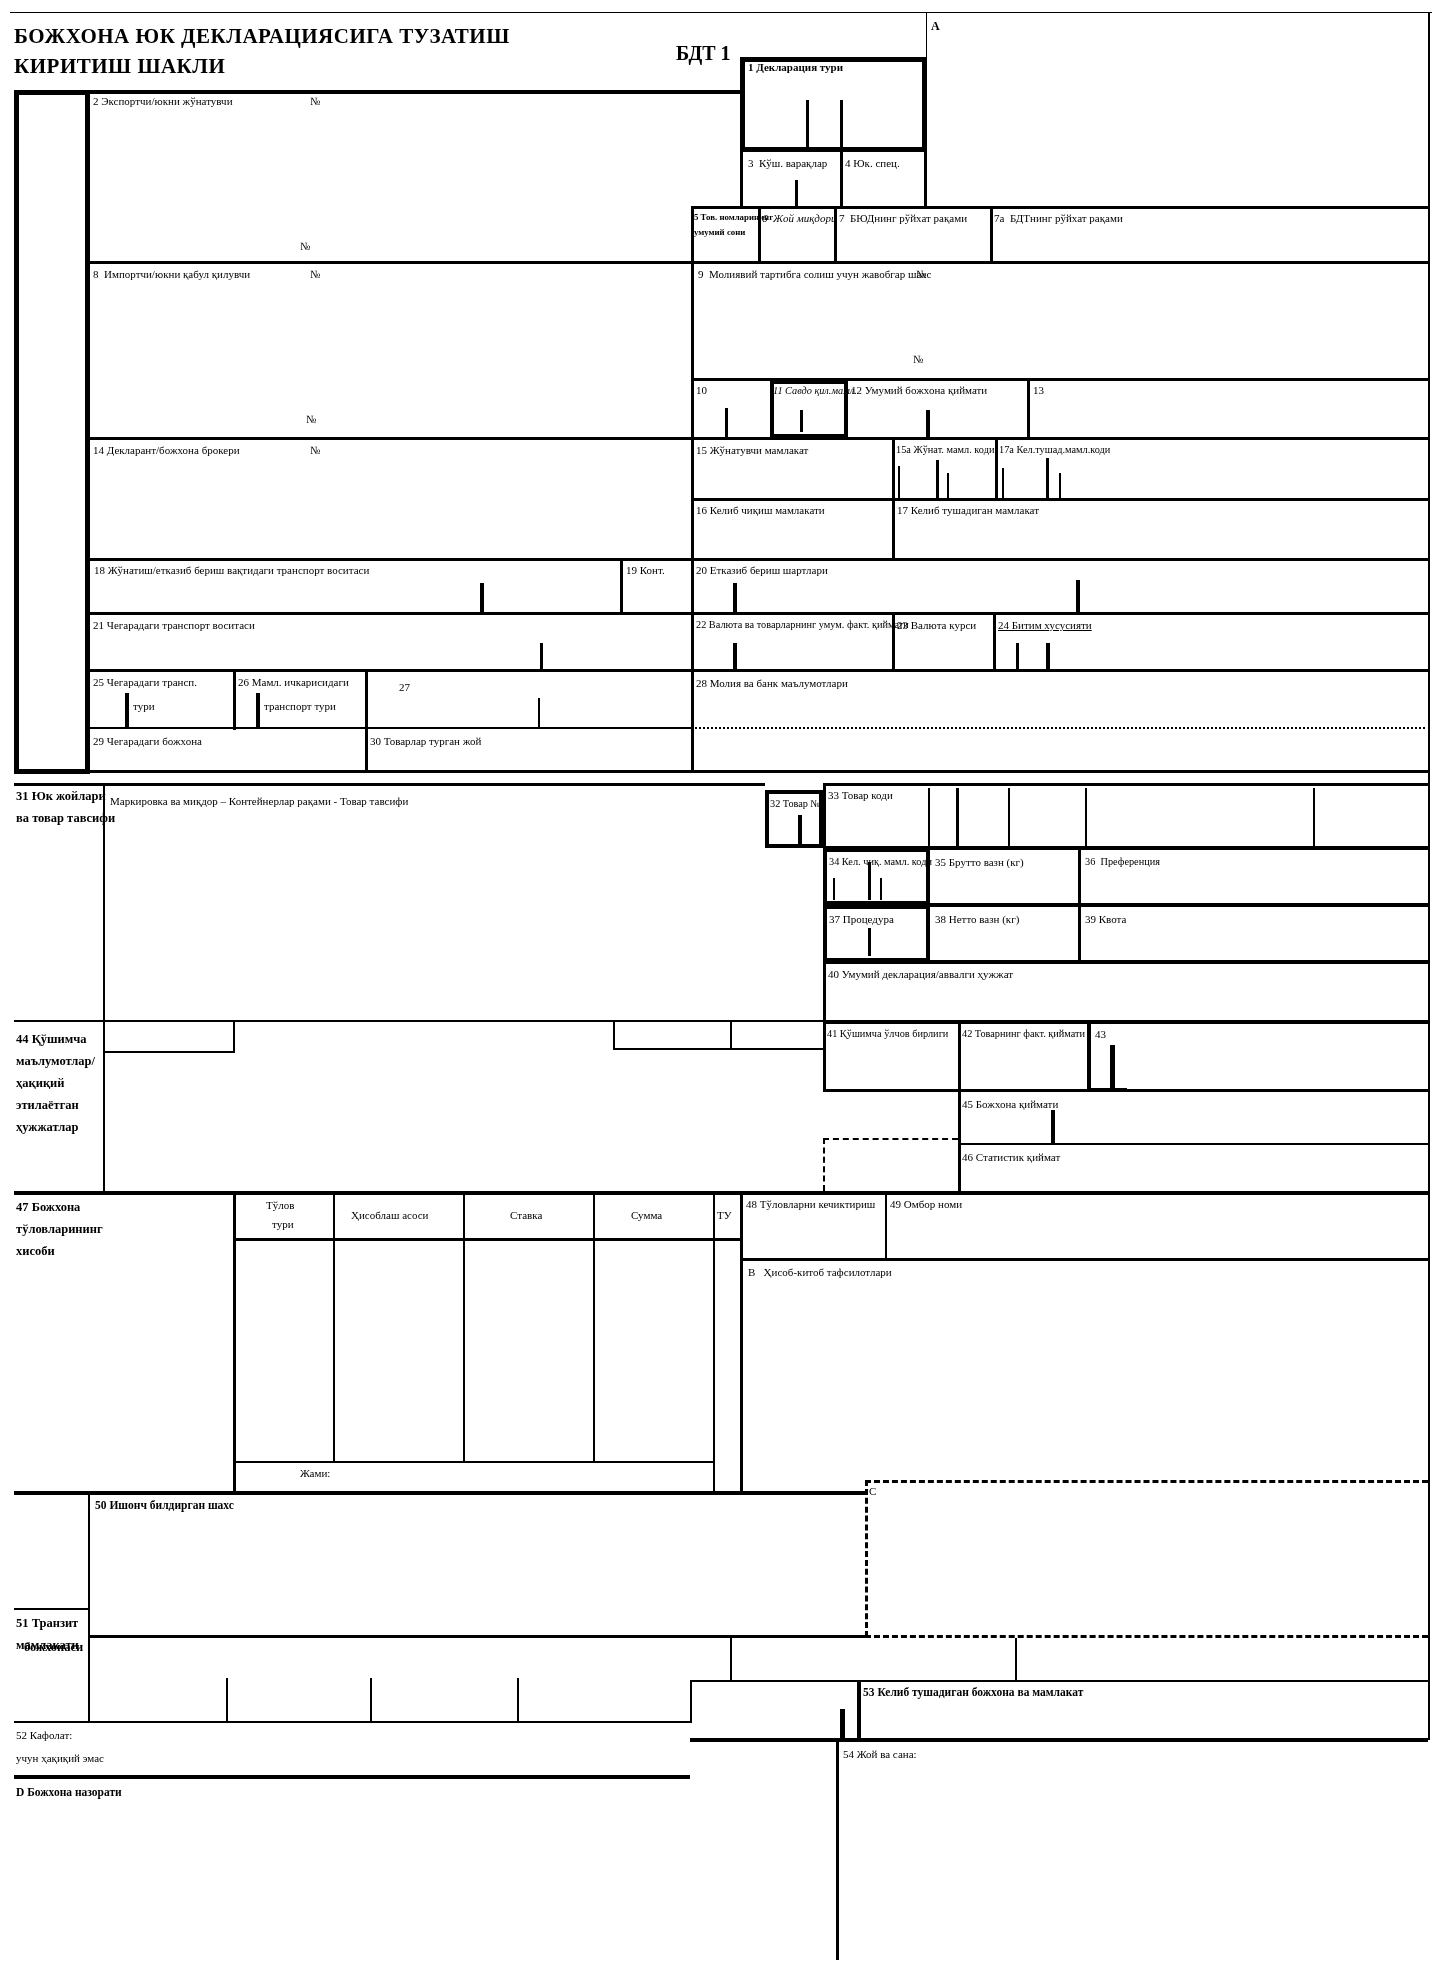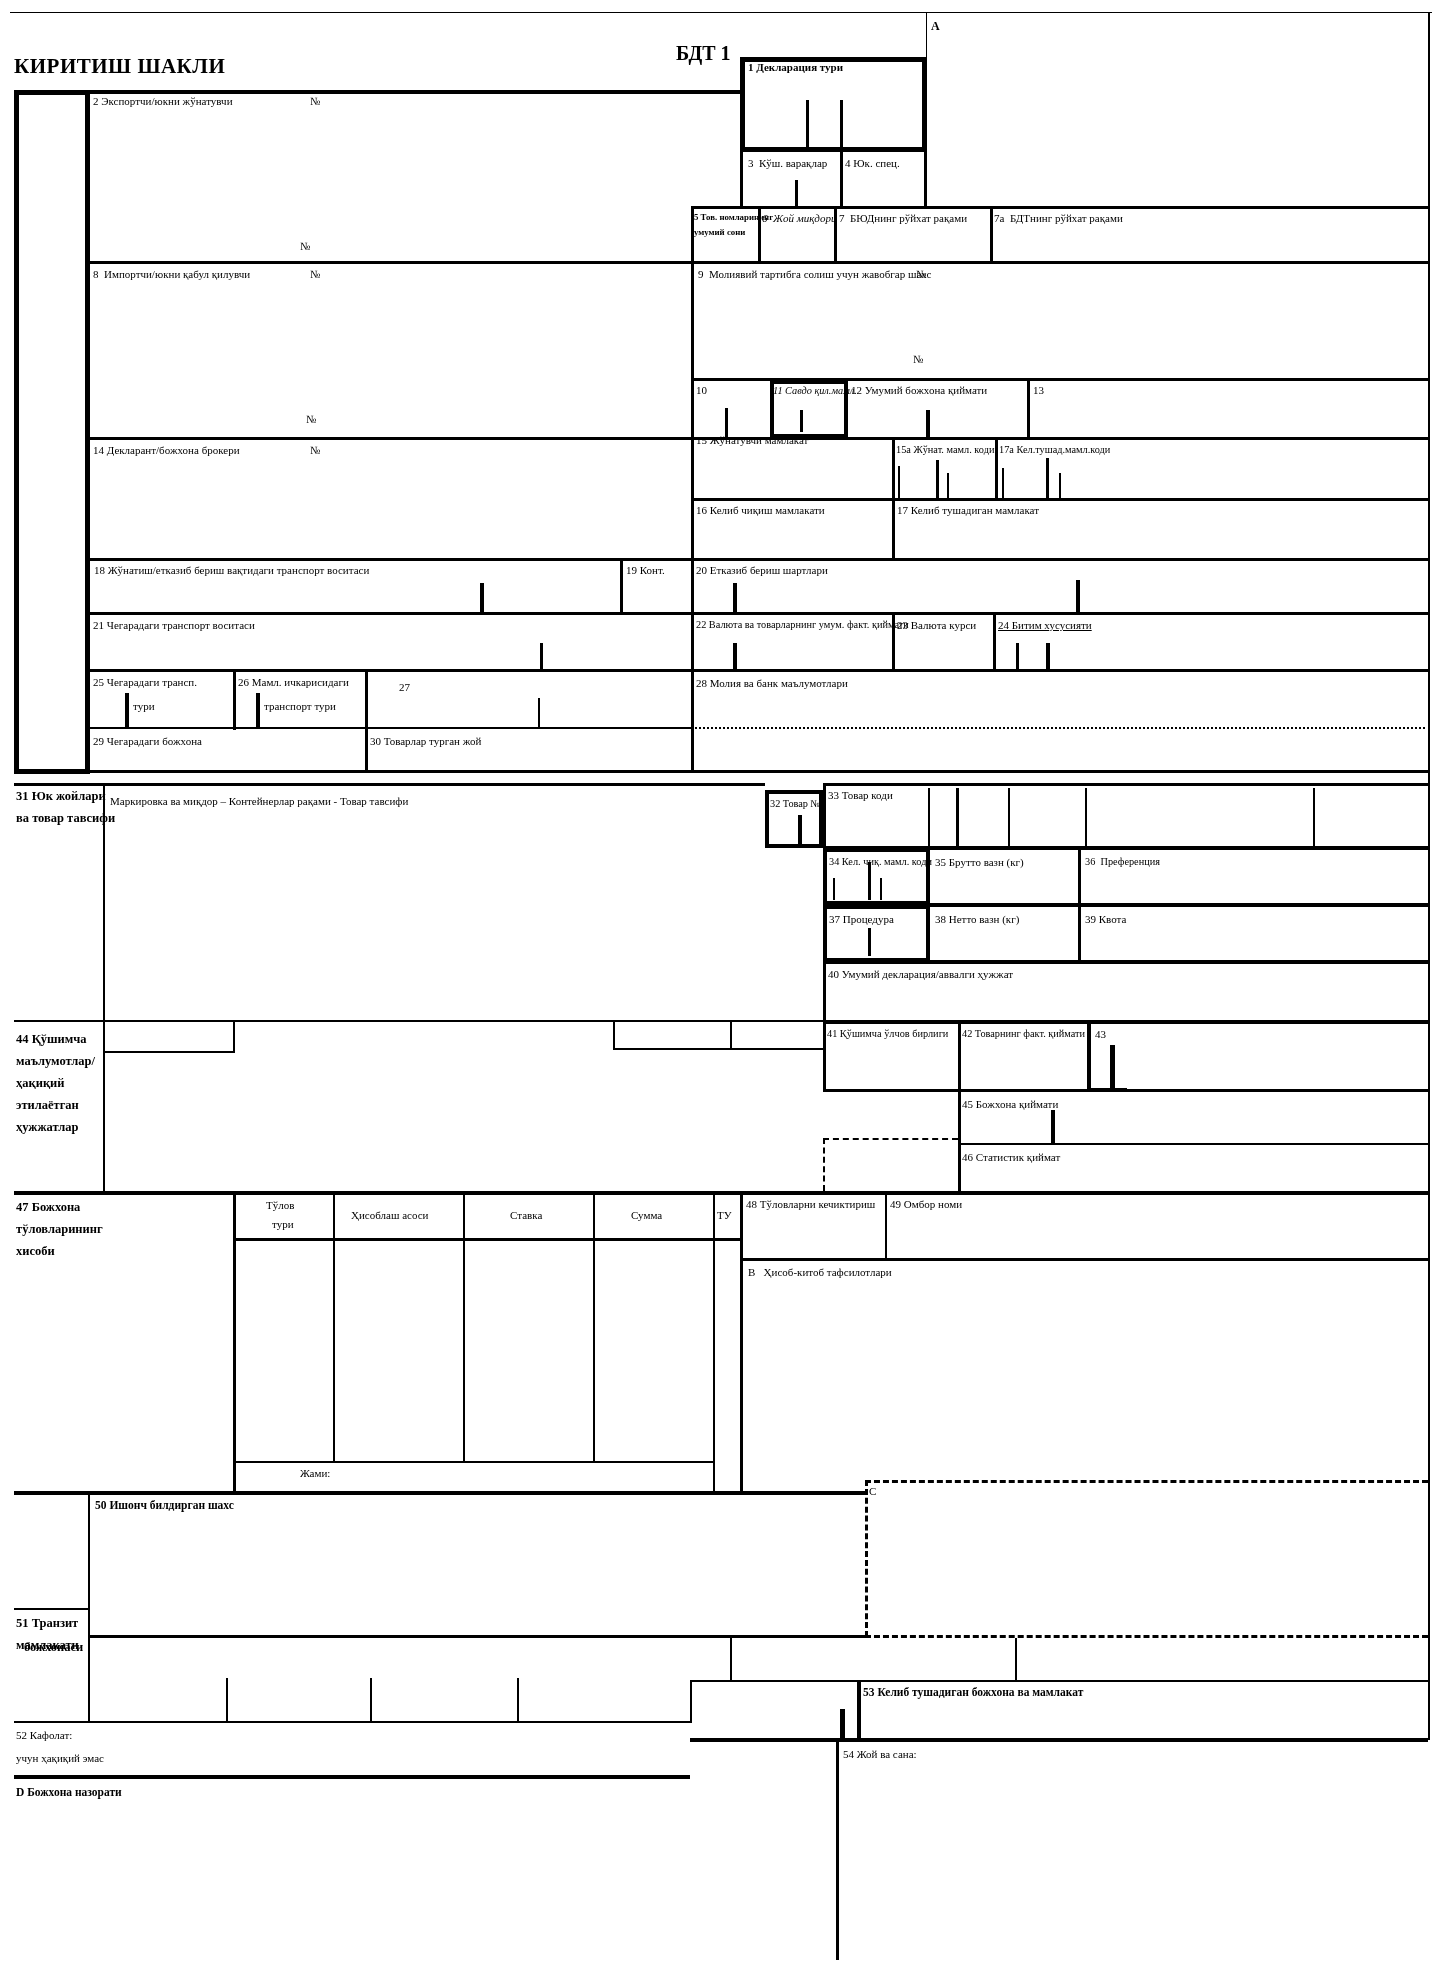--- a/index.html
+++ b/index.html
@@ -175,20 +175,21 @@
   <div class="ln" style="left:1015px;top:1638px;width:2px;height:44px;"></div>
   <div class="ln" style="left:690px;top:1680px;width:738px;height:2px;"></div>
   <div class="ln" style="left:690px;top:1680px;width:2px;height:43px;"></div>
   <div class="ln" style="left:14px;top:1721px;width:676px;height:2px;"></div>
   <div class="ln" style="left:857px;top:1680px;width:4px;height:60px;"></div>
   <div class="ln" style="left:690px;top:1738px;width:738px;height:4px;"></div>
   <div class="ln" style="left:840px;top:1709px;width:5px;height:29px;"></div>
   <div class="ln" style="left:14px;top:1775px;width:676px;height:4px;"></div>
   <div class="ln" style="left:836px;top:1742px;width:3px;height:218px;"></div>
 
+  <div class="lbl ttl" style="left:14px;top:24px;">БОЖХОНА ЮК ДЕКЛАРАЦИЯСИГА ТУЗАТИШ</div>
   <div class="lbl ttl" style="left:14px;top:54px;">КИРИТИШ ШАКЛИ</div>
   <div class="lbl code" style="left:676px;top:42px;">БДТ 1</div>
   <div class="lbl b" style="left:931px;top:20px;font-size:12px;">A</div>
 
   <div class="lbl b" style="left:748px;top:61px;">1 Декларация тури</div>
   <div class="lbl" style="left:93px;top:95px;">2 Экспортчи/юкни жўнатувчи</div>
   <div class="lbl" style="left:310px;top:95px;">№</div>
   <div class="lbl" style="left:300px;top:240px;">№</div>
   <div class="lbl" style="left:748px;top:157px;">3  Кўш. варақлар</div>
   <div class="lbl" style="left:845px;top:157px;">4 Юк. спец.</div>
@@ -202,21 +203,21 @@
   <div class="lbl" style="left:306px;top:413px;">№</div>
   <div class="lbl" style="left:698px;top:268px;">9  Молиявий тартибга солиш учун жавобгар шахс</div>
   <div class="lbl" style="left:916px;top:268px;">№</div>
   <div class="lbl" style="left:913px;top:353px;">№</div>
   <div class="lbl" style="left:696px;top:384px;">10</div>
   <div class="lbl s10 i" style="left:773px;top:385px;">11 Савдо қил.мамл.</div>
   <div class="lbl" style="left:851px;top:384px;">12 Умумий божхона қиймати</div>
   <div class="lbl" style="left:1033px;top:384px;">13</div>
   <div class="lbl" style="left:93px;top:444px;">14 Декларант/божхона брокери</div>
   <div class="lbl" style="left:310px;top:444px;">№</div>
-  <div class="lbl" style="left:696px;top:434px;text-align:center;">15 Жўнатувчи мамлакат</div>
+  <div class="lbl" style="left:696px;top:444px;text-align:center;">15 Жўнатувчи мамлакат</div>
   <div class="lbl s10" style="left:896px;top:444px;">15а Жўнат. мамл. коди</div>
   <div class="lbl s10" style="left:999px;top:444px;">17а Кел.тушад.мамл.коди</div>
   <div class="lbl" style="left:696px;top:504px;">16 Келиб чиқиш мамлакати</div>
   <div class="lbl" style="left:897px;top:504px;">17 Келиб тушадиган мамлакат</div>
   <div class="lbl" style="left:94px;top:564px;">18 Жўнатиш/етказиб бериш вақтидаги транспорт воситаси</div>
   <div class="lbl" style="left:626px;top:564px;">19 Конт.</div>
   <div class="lbl" style="left:696px;top:564px;">20 Етказиб бериш шартлари</div>
   <div class="lbl" style="left:93px;top:619px;">21 Чегарадаги транспорт воситаси</div>
   <div class="lbl s10" style="left:696px;top:619px;">22 Валюта ва товарларнинг умум. факт. қиймати</div>
   <div class="lbl" style="left:897px;top:619px;">23 Валюта курси</div>

